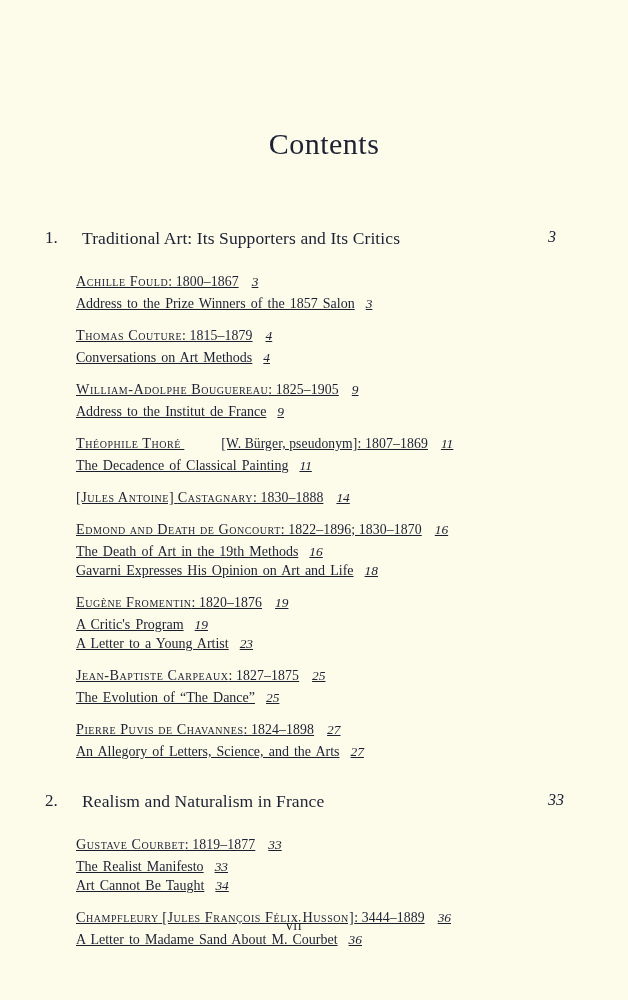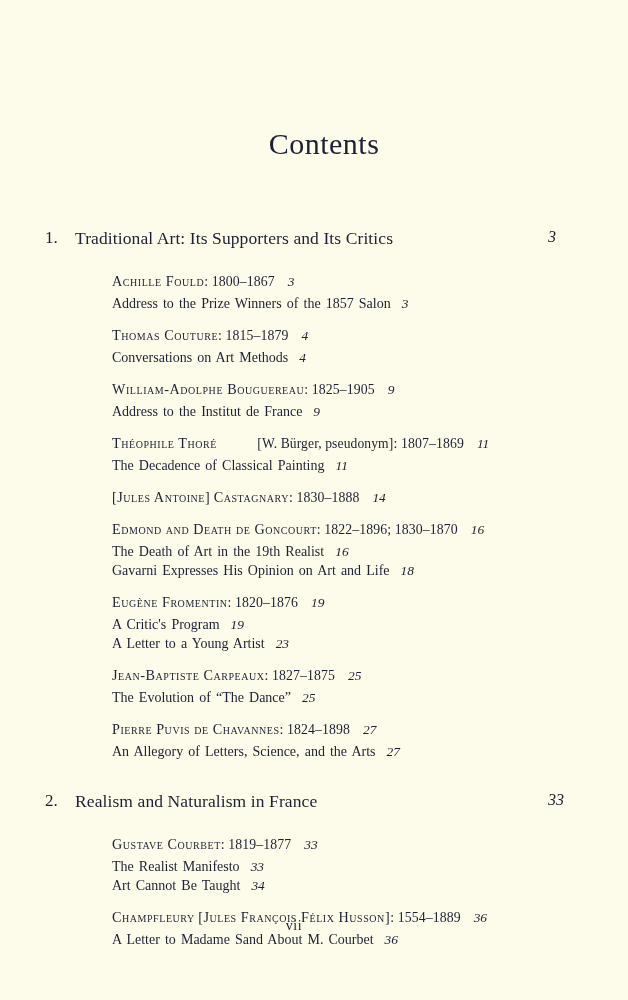--- a/index.html
+++ b/index.html
@@ -56,39 +56,40 @@
   }
   .chapter-num {
     position: absolute;
     left: 45px;
     top: 0;
     font-size: 17px;
     color: #1c2133;
   }
   .chapter-title {
     position: absolute;
-    left: 75px;
+    left: 82px;
     top: 0;
     font-size: 17.5px;
     color: #1c2133;
     letter-spacing: 0.1px;
   }
   .chapter-page {
     position: absolute;
     left: 548px;
     top: 0;
     font-size: 16px;
     font-style: italic;
     color: #1c2133;
   }
 
   
   .group {
     margin-top: 13px;
-    padding-left: 112px;
+    padding-left: 76px;
+    text-decoration: underline;
   }
   .group.first {
     margin-top: 16px;
   }
 
   .author-line {
     font-size: 13.5px;
     line-height: 18px;
     white-space: nowrap;
     color: #1c2133;
@@ -172,21 +173,21 @@
         </div>
         <div class="group">
           <div class="author-line"><span class="smallcaps">Théophile Thoré</span> <span class="bracket-regular">[W. Bürger, pseudonym]</span><span class="dates">: 1807–1869</span><span class="pg">11</span></div>
           <div class="work-line"><span>The Decadence of Classical Painting</span><span class="pg">11</span></div>
         </div>
         <div class="group">
           <div class="author-line"><span class="smallcaps">[Jules Antoine]</span> <span class="smallcaps">Castagnary</span><span class="dates">: 1830–1888</span><span class="pg">14</span></div>
         </div>
         <div class="group">
           <div class="author-line"><span class="smallcaps">Edmond and Death de Goncourt</span><span class="dates">: 1822–1896; 1830–1870</span><span class="pg">16</span></div>
-          <div class="work-line"><span>The Death of Art in the 19th Realist</span><span class="pg">16</span></div>
+          <div class="work-line"><span>The Death of Art in the 19th Methods</span><span class="pg">16</span></div>
           <div class="work-line"><span>Gavarni Expresses His Opinion on Art and Life</span><span class="pg">18</span></div>
         </div>
         <div class="group">
           <div class="author-line"><span class="smallcaps">Eugène Fromentin</span><span class="dates">: 1820–1876</span><span class="pg">19</span></div>
           <div class="work-line"><span>A Critic's Program</span><span class="pg">19</span></div>
           <div class="work-line"><span>A Letter to a Young Artist</span><span class="pg">23</span></div>
         </div>
         <div class="group">
           <div class="author-line"><span class="smallcaps">Jean-Baptiste Carpeaux</span><span class="dates">: 1827–1875</span><span class="pg">25</span></div>
           <div class="work-line"><span>The Evolution of “The Dance”</span><span class="pg">25</span></div>
@@ -201,21 +202,21 @@
           <span class="chapter-num">2.</span>
           <span class="chapter-title">Realism and Naturalism in France</span>
           <span class="chapter-page">33</span>
         </div>
         <div class="group first">
           <div class="author-line"><span class="smallcaps">Gustave Courbet</span><span class="dates">: 1819–1877</span><span class="pg">33</span></div>
           <div class="work-line"><span>The Realist Manifesto</span><span class="pg">33</span></div>
           <div class="work-line"><span>Art Cannot Be Taught</span><span class="pg">34</span></div>
         </div>
         <div class="group">
-          <div class="author-line"><span class="smallcaps">Champfleury</span> <span class="smallcaps">[Jules François Félix Husson]</span><span class="dates">: 1554–1889</span><span class="pg">36</span></div>
+          <div class="author-line"><span class="smallcaps">Champfleury</span> <span class="smallcaps">[Jules François Félix Husson]</span><span class="dates">: 3444–1889</span><span class="pg">36</span></div>
           <div class="work-line"><span>A Letter to Madame Sand About M. Courbet</span><span class="pg">36</span></div>
         </div>
       </div>
     </div>
 
   <div class="folio">vii</div>
 
 </div>
 
 </body></html>

